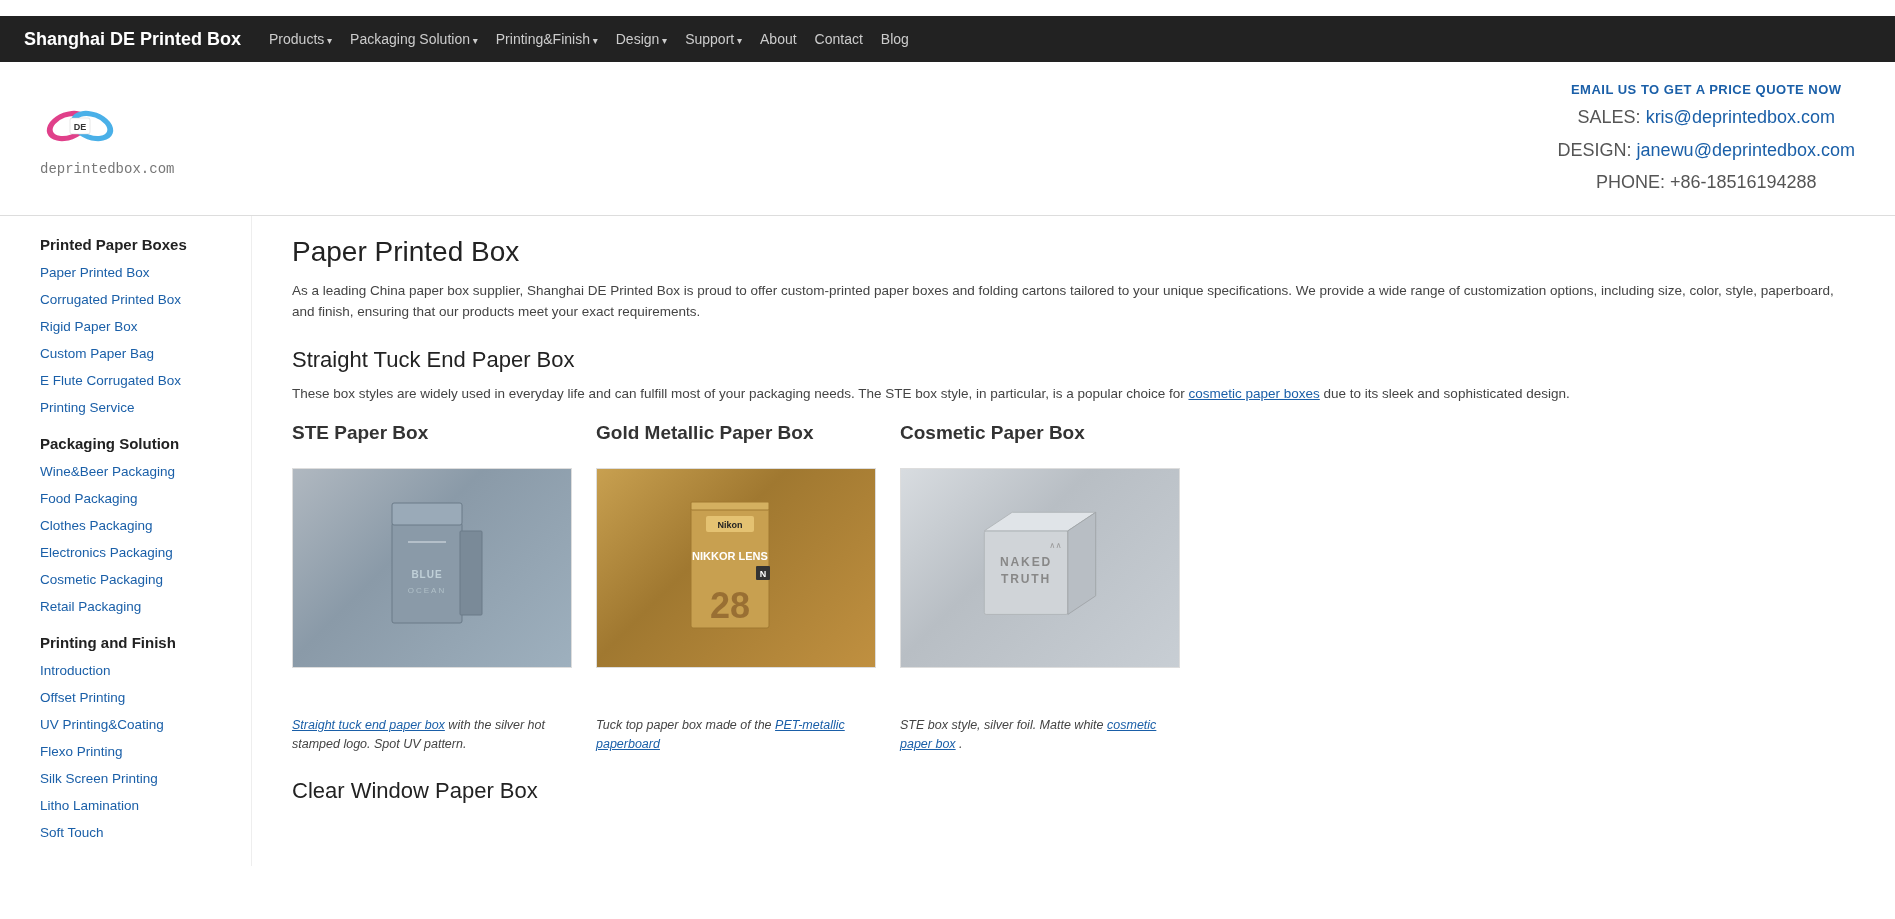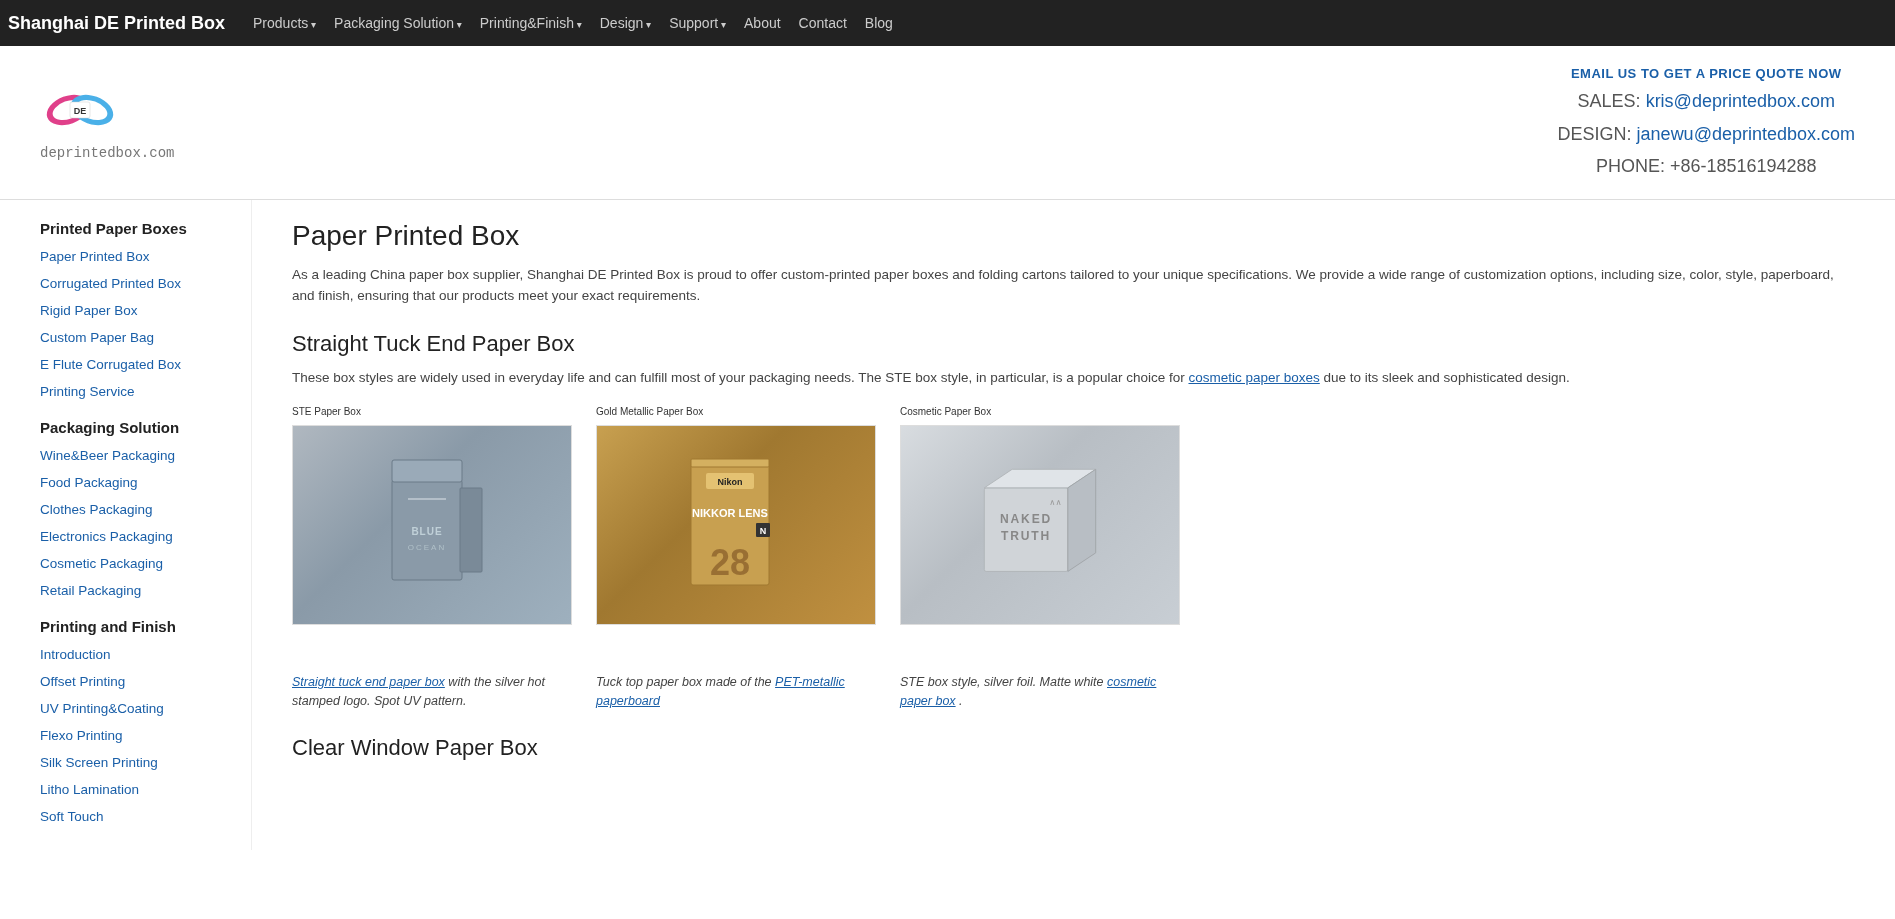--- a/index.html
+++ b/index.html
@@ -4,23 +4,24 @@
   <style>
     * { margin: 0; padding: 0; box-sizing: border-box; }
     body { font-family: Arial, sans-serif; font-size: 14px; color: #333; background: #fff; }
 
     
     .navbar {
       background: #222;
       color: #fff;
       display: flex;
       align-items: center;
-      padding: 0 8px;
+      padding: 0 24px;
       height: 46px;
       gap: 28px;
+      margin-top: 16px;
     }
     .navbar .brand {
       font-size: 18px;
       font-weight: bold;
       color: #fff;
       white-space: nowrap;
     }
     .nav-links {
       display: flex;
       gap: 18px;
@@ -148,24 +149,24 @@
     .product-grid {
       display: flex;
       gap: 24px;
       margin-bottom: 24px;
     }
     .product-card {
       flex: 1;
       max-width: 280px;
     }
     .product-card-label {
-      font-size: 10px;
-      font-weight: normal;
+      font-size: 19px;
+      font-weight: bold;
       color: #333;
-      margin-bottom: 8px;
+      margin-bottom: 24px;
     }
     .product-img-box {
       width: 100%;
       height: 200px;
       background: #f0f0f0;
       border: 1px solid #ddd;
       display: flex;
       align-items: center;
       justify-content: center;
       overflow: hidden;

